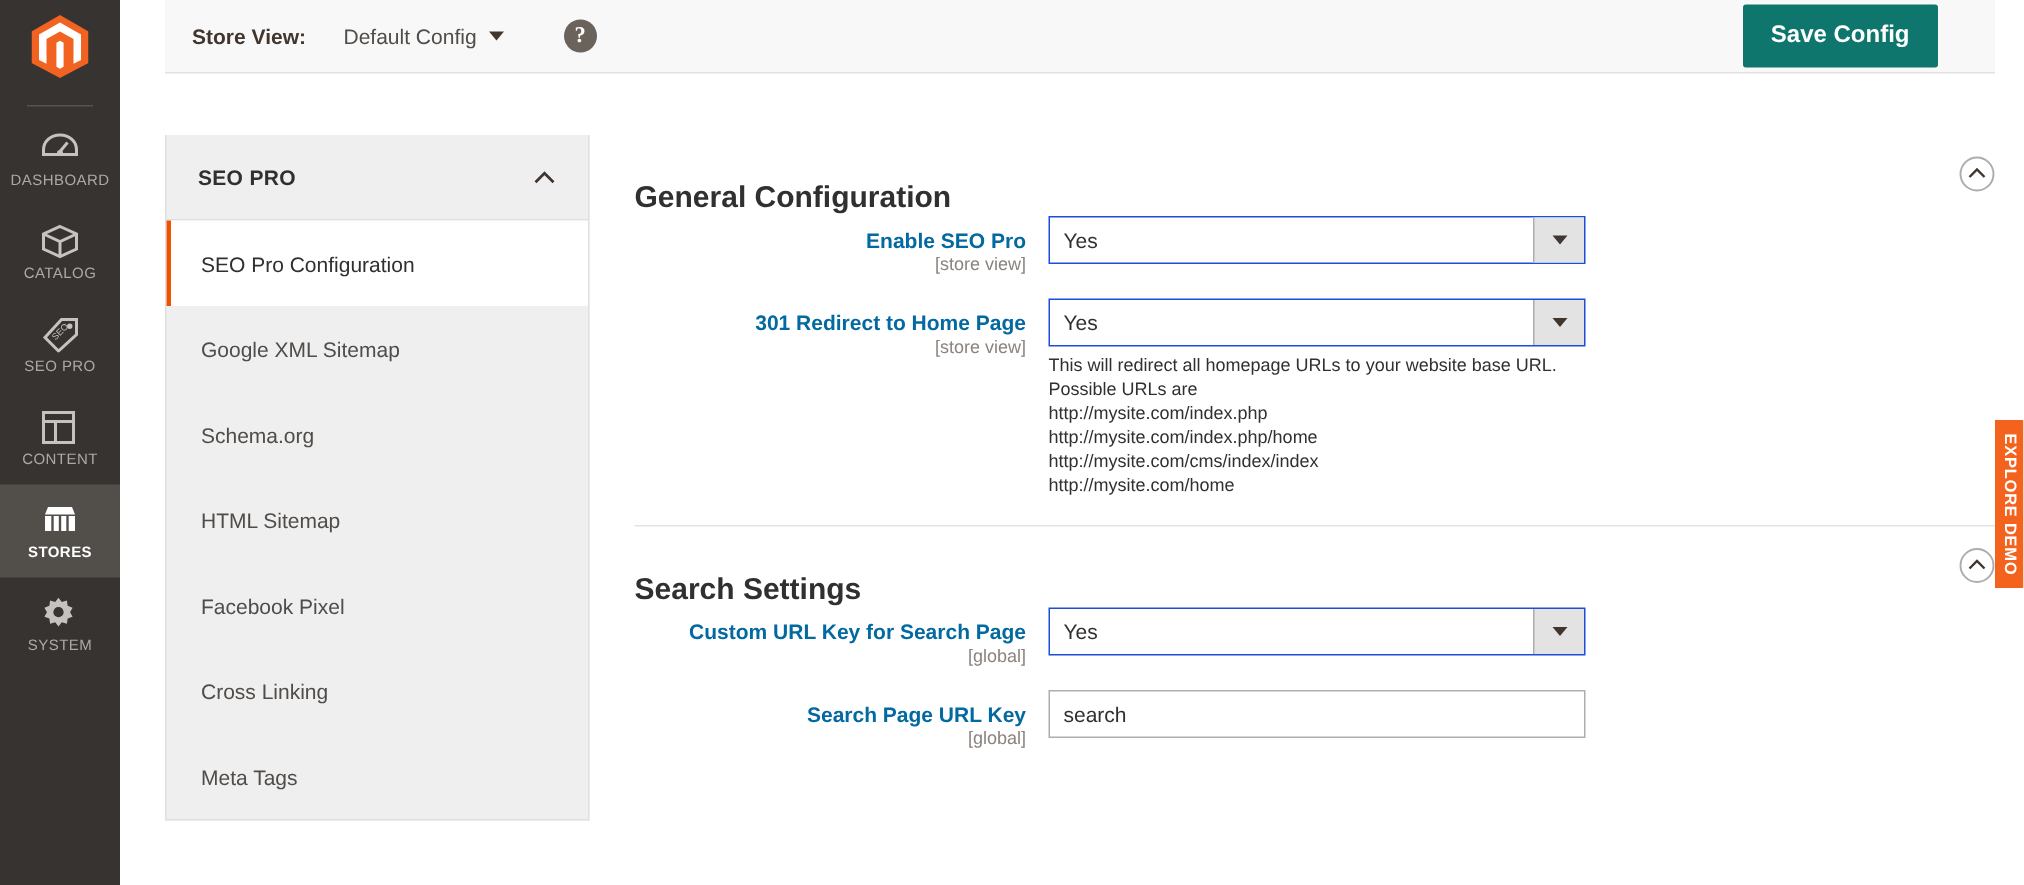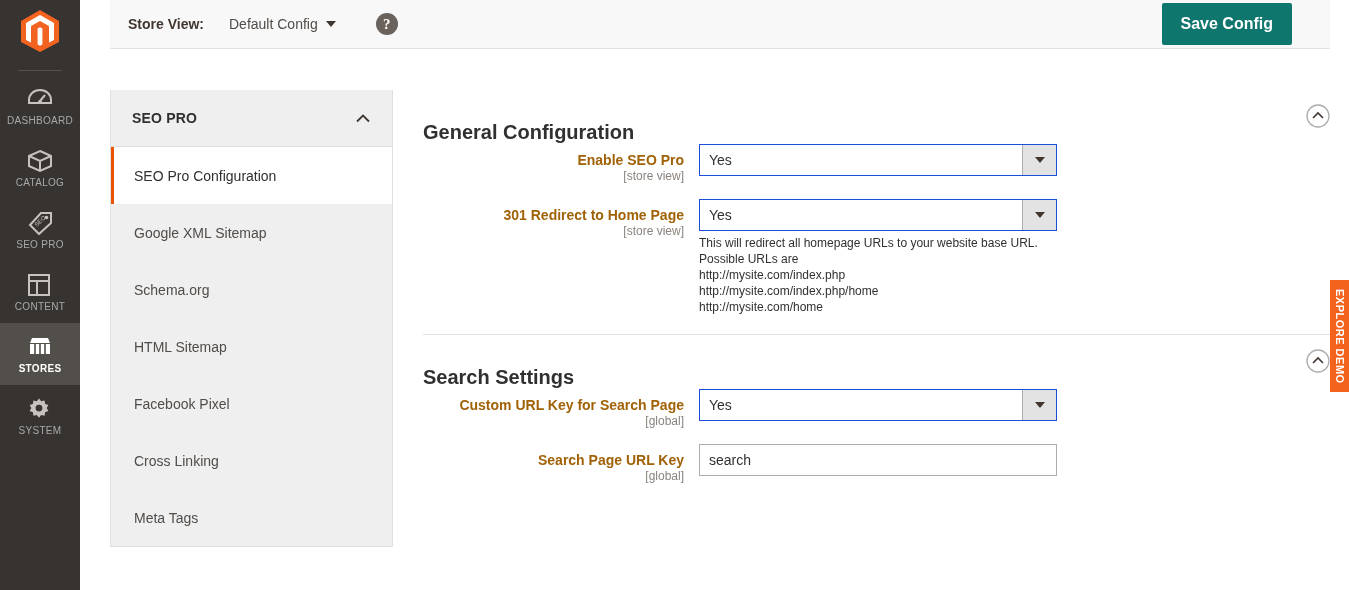--- a/index.html
+++ b/index.html
@@ -145,21 +145,21 @@
     margin-bottom: 15px;
   }
   .field-label {
     width: 276px;
     text-align: right;
     padding-right: 15px;
     padding-top: 8px;
   }
   .fl-text {
     display:block;
-    font-size: 14px; font-weight: bold; color: #a16207;
+    font-size: 14px; font-weight: bold; color: #0369a1;
     line-height: 17px;
   }
   .fl-scope {
     display:block;
     font-size: 12px; color: #8a837e;
     line-height: 15px;
   }
   .field-ctrl { position: relative; }
   .sel-wrap {
     position: relative;
@@ -381,20 +381,21 @@
           <span class="sel-value">Yes</span>
           <span class="sel-btn">
               <i></i>
             </span>
         </div>
         <div class="helper">
           <div>This will redirect all homepage URLs to your website base URL.</div>
           <div>Possible URLs are</div>
           <div>http://mysite.com/index.php</div>
           <div>http://mysite.com/index.php/home</div>
+          <div>http://mysite.com/cms/index/index</div>
           <div>http://mysite.com/home</div>
         </div>
       </div>
     </div>
 
     <div class="divider"></div>
 
     <div class="section-head">
       <span class="section-title">Search Settings</span>
       <span class="collapse-circle">

